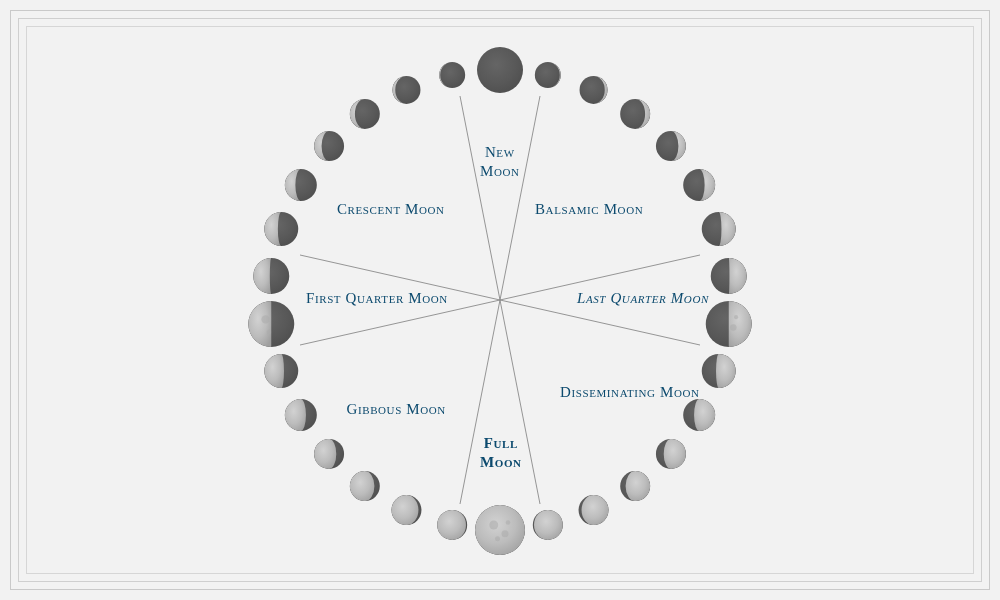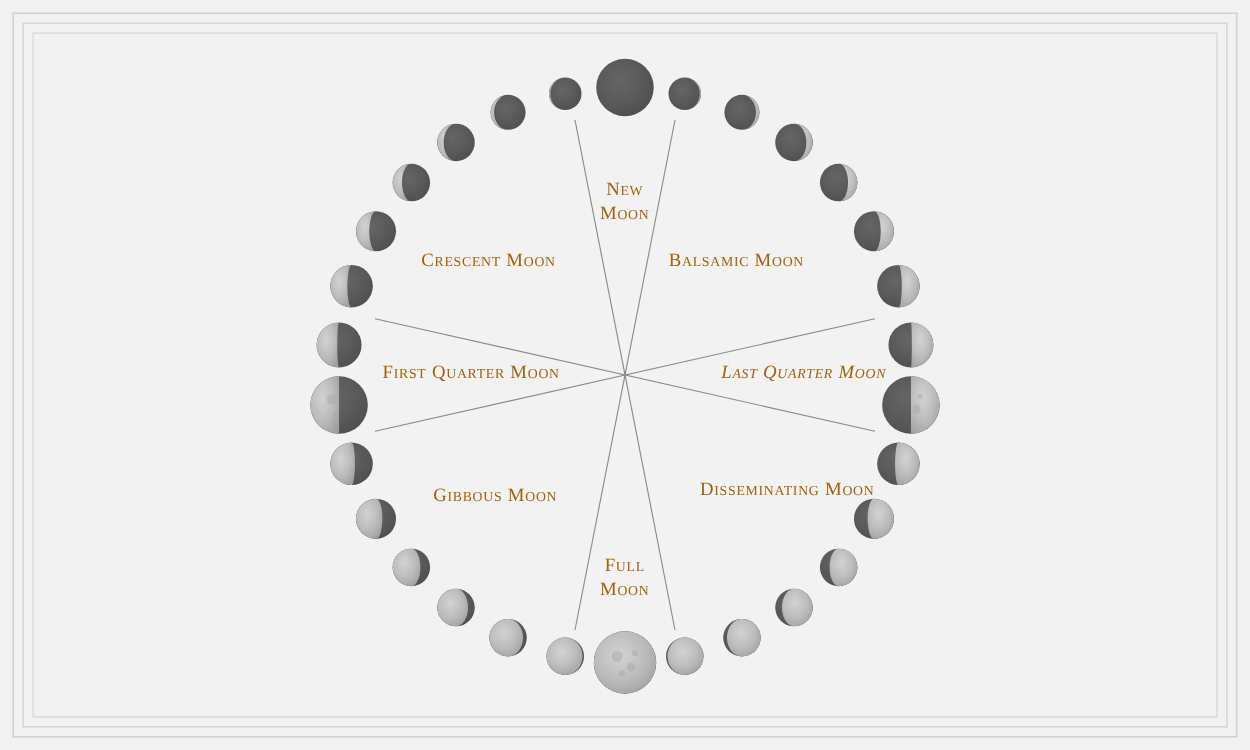--- a/index.html
+++ b/index.html
@@ -48,21 +48,21 @@
   }
   svg#diagram {
     position: absolute;
     left: 0;
     top: 0;
     width: 1000px;
     height: 600px;
   }
   .label {
     position: absolute;
-    color: #a16207;
+    color: #0c4a6e;
     font-family: "Liberation Serif", serif;
     font-size: 15px;
     letter-spacing: 0.6px;
     white-space: nowrap;
     font-variant: small-caps;
     text-transform: capitalize;
   }
   .label.center-stack {
     text-align: center;
     line-height: 19px;
@@ -324,24 +324,24 @@
       </div>
       <div class="label" style="left: 337px; top: 200.5px; text-align: center;">
         <span>Crescent Moon</span>
       </div>
       <div class="label" style="left: 306px; top: 289.5px; font-family: Liberation Serif, serif;">
         <span>First Quarter Moon</span>
       </div>
       <div class="label" style="left: 577px; top: 289.5px; font-style: italic;">
         <span>Last Quarter Moon</span>
       </div>
-      <div class="label" style="left: 346.5px; top: 389px; text-align: center;">
+      <div class="label" style="left: 346.5px; top: 401px; text-align: center;">
         <span>Gibbous Moon</span>
       </div>
       <div class="label" style="left: 560px; top: 383.5px;">
         <span>Disseminating Moon</span>
       </div>
-      <div class="label center-stack" style="left: 480px; top: 444px;">
+      <div class="label center-stack" style="left: 480px; top: 434px; font-weight: bold;">
         <span>Full</span>
         <span>Moon</span>
       </div>
     </div>
 </div>
 
 </body></html>

